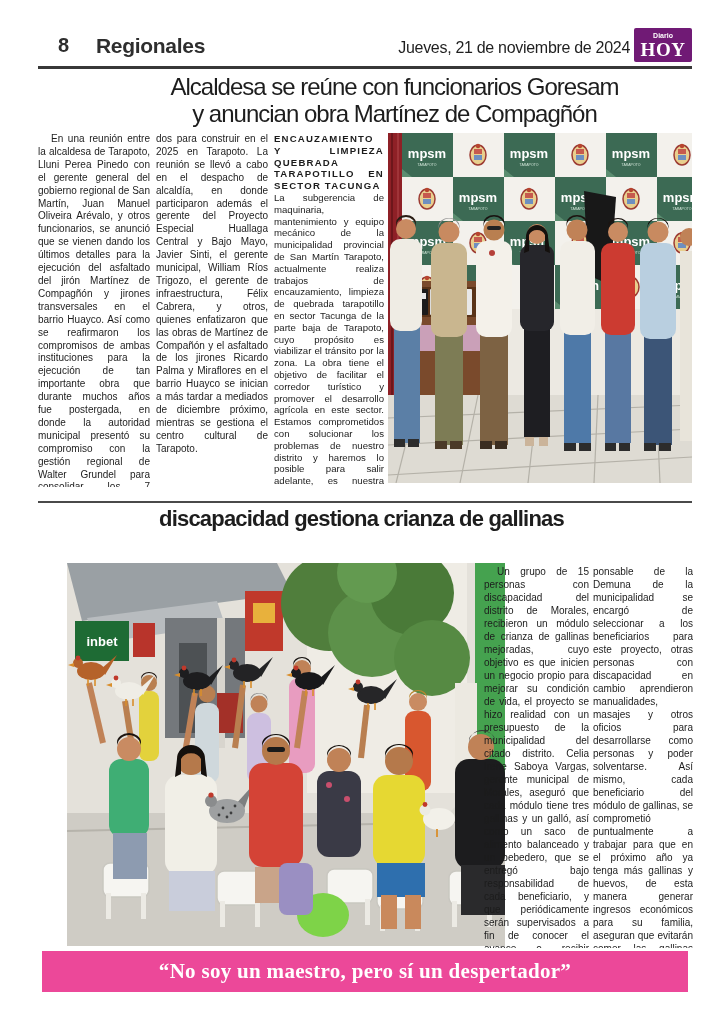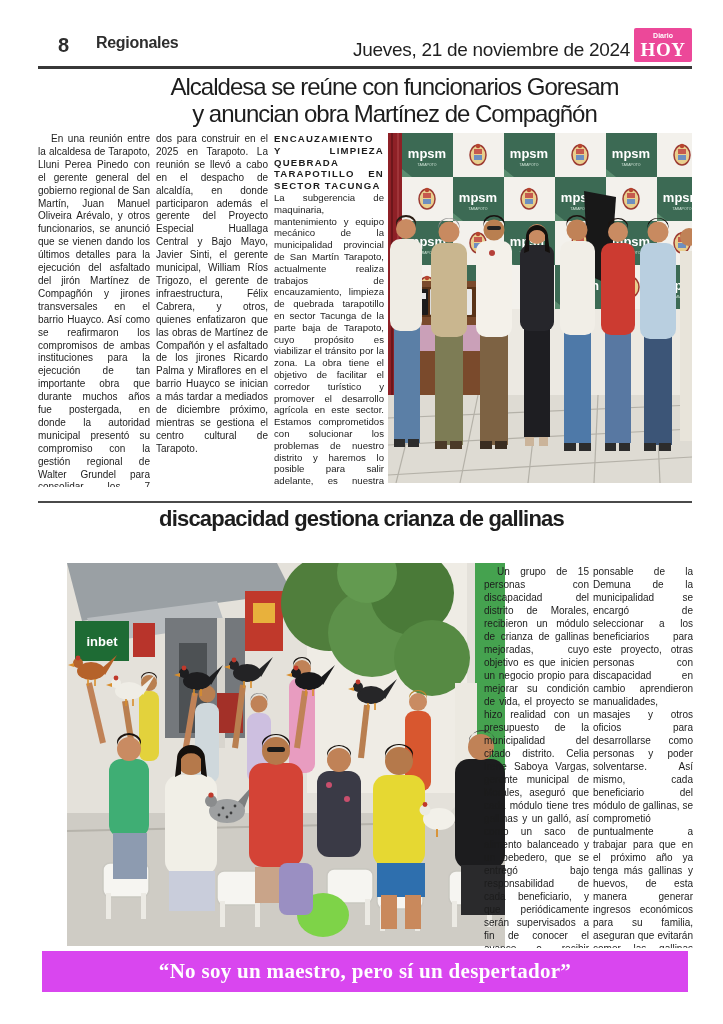--- a/index.html
+++ b/index.html
@@ -2,23 +2,23 @@
 <html lang="es"><head>
 <meta charset="utf-8">
 <style>
   html,body{margin:0;padding:0;}
   body{
     width:723px;height:1024px;position:relative;background:#ffffff;
     font-family:"Liberation Sans",sans-serif;color:#222;overflow:hidden;
   }
   
   .hdr-num{position:absolute;left:58px;top:34px;font-size:20px;font-weight:bold;color:#2e2e2e;}
-  .hdr-section{position:absolute;left:96px;top:34px;font-size:16px;font-weight:bold;color:#2e2e2e;letter-spacing:-0.3px;}
-  .hdr-date{position:absolute;right:93px;top:39px;font-size:19px;color:#1f1f1f;letter-spacing:-0.3px;}
-  .logo{position:absolute;right:31px;top:28px;width:58px;height:34px;background:#ec4899;border-radius:2px;
+  .hdr-section{position:absolute;left:96px;top:34px;font-size:21px;font-weight:bold;color:#2e2e2e;letter-spacing:-0.3px;}
+  .hdr-date{position:absolute;right:93px;top:39px;font-size:16px;color:#1f1f1f;letter-spacing:-0.3px;}
+  .logo{position:absolute;right:31px;top:28px;width:58px;height:34px;background:#701a75;border-radius:2px;
         display:flex;flex-direction:column;align-items:center;justify-content:center;}
   .logo .d{font-size:7px;color:#fff;font-weight:bold;line-height:8px;}
   .logo .h{font-family:"Liberation Serif",serif;font-size:19px;font-weight:bold;color:#fff;line-height:19px;letter-spacing:0.5px;}
   .rule-top{position:absolute;left:38px;right:31px;top:66px;height:3px;background:#383838;}
   .rule-mid{position:absolute;left:38px;right:31px;top:501px;height:2px;background:#4a4a4a;}
   
   .headline1{position:absolute;left:0;top:73px;width:723px;text-align:center;
              font-weight:normal;color:#1d1d1d;font-size:24px;line-height:27px;letter-spacing:-1px;padding-left:33px;}
   .headline2{position:absolute;left:0;top:507px;width:723px;text-align:center;
              font-weight:bold;color:#1d1d1d;font-size:22px;line-height:24px;letter-spacing:-0.8px;}
@@ -31,21 +31,21 @@
   .indent{text-indent:13px;}
   .subhead{font-weight:bold;letter-spacing:1.2px;text-align:justify;}
   .colB{position:absolute;top:565px;height:383px;overflow:hidden;text-align:justify;
         font-size:10px;line-height:13px;color:#1c1c1c;hyphens:auto;-webkit-hyphens:auto;}
   .b1{left:484px;width:105px;}
   .b2{left:593px;width:100px;}
   
   .photo1{position:absolute;left:388px;top:133px;width:304px;height:350px;overflow:hidden;}
   .photo2{position:absolute;left:40px;top:563px;width:438px;height:383px;overflow:hidden;padding-left:27px;}
   
-  .banner{position:absolute;left:42px;top:951px;width:646px;height:41px;background:#d946ef;
+  .banner{position:absolute;left:42px;top:951px;width:646px;height:41px;background:#ec4899;
           display:flex;align-items:center;justify-content:center;}
   .banner span{font-family:"Liberation Serif",serif;font-weight:bold;font-size:21px;color:#ffffff;letter-spacing:0.3px;}
 </style>
 </head>
 <body>
 
 <div class="hdr-num">8</div>
 <div class="hdr-section">Regionales</div>
 <div class="hdr-date">Jueves, 21 de noviembre de 2024</div>
 <div class="logo">

